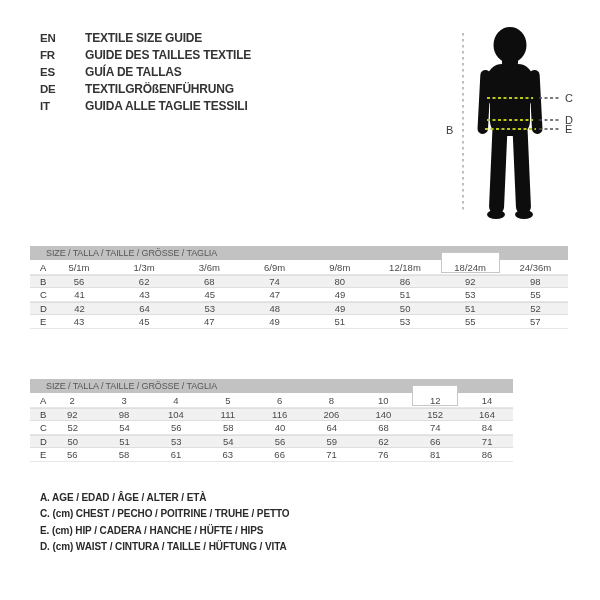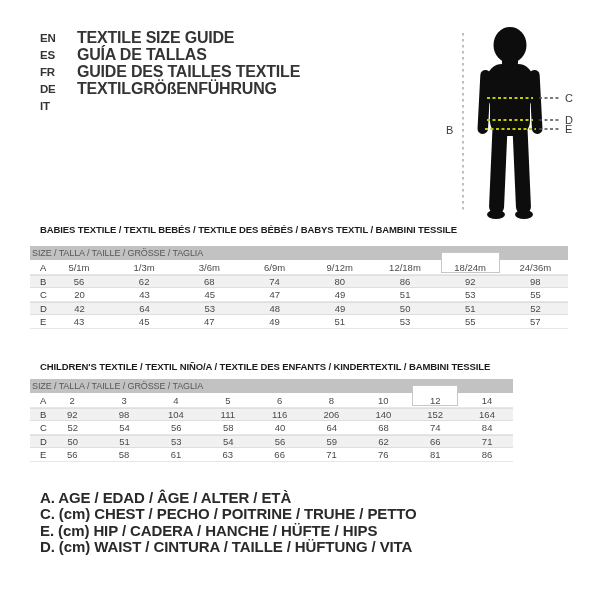--- a/index.html
+++ b/index.html
@@ -2,77 +2,78 @@
 <html><head>
 <meta charset="utf-8">
 <style>
   * { margin:0; padding:0; box-sizing:border-box; }
   html,body { width:600px; height:600px; background:#ffffff; overflow:hidden;
     font-family:"Liberation Sans", sans-serif; }
   .stage { position:relative; width:600px; height:600px; background:#fff; }
 
   
   .langs { position:absolute; left:40px; top:29px; }
-  .lang-row { display:flex; height:17px; align-items:center; }
+  .lang-row { display:flex; height:17px; align-items:center;gap:8px; }
   .lang-code { width:37px; font-weight:700; font-size:11.5px; color:#343434; letter-spacing:-0.2px; }
-  .lang-text { font-weight:700; font-size:16px; color:#343434; letter-spacing:-0.2px; white-space:nowrap; }
+  .lang-text { font-weight:700; font-size:12px; color:#343434; letter-spacing:-0.2px; white-space:nowrap; }
 
   
   .figure { position:absolute; left:440px; top:8px; width:160px; height:215px; }
   .figure svg text { font-family:"Liberation Sans", sans-serif; font-size:11px; fill:#3a3a3a; }
 
   
   .section-title { position:absolute; left:40px; font-size:9.5px; font-weight:700;
     color:#1c1c1c; letter-spacing:-0.1px; white-space:nowrap; }
   .title-babies { top:224px; }
   .title-children { top:361px; }
 
   
   .table-wrap { position:absolute; left:30px; }
   .wrap-babies { top:246px; width:538px; }
   .wrap-children { top:379px; width:483px; }
   .size-bar { height:14px; background:#c2c2c2; display:flex; align-items:center;
-    padding-left:2px; font-size:9px; color:#575757; margin-bottom:1px; letter-spacing:-0.1px; }
+    padding-left:16px; font-size:9px; color:#575757; margin-bottom:1px; letter-spacing:-0.1px; }
   .t-row { display:flex; height:13.5px; align-items:center; border-bottom:1px solid #e7e7e7; position:relative; }
   .t-row.band { background:#f1f1f1; border-top:1px solid #dedede; border-bottom:1px solid #dedede; }
   .t-label { flex:0 0 16px; padding-left:10px; font-size:9.5px; color:#3a3a3a; }
   .t-cell { flex:1; text-align:center; font-size:9.5px; color:#4a4a4a; position:relative; }
   .t-cell .v { position:relative; z-index:1; }
   .t-cell.hl::before { content:''; position:absolute; left:3px; right:3px; top:-10px; bottom:0;
     background:#ffffff; border:1px solid #c6c6c6; z-index:0; }
 
   
   .legend { position:absolute; left:40px; top:489px; }
-  .legend-row { height:16.5px; display:flex; align-items:center; font-size:15px;
+  .legend-row { height:16.5px; display:flex; align-items:center; font-size:10px;
     font-weight:700; color:#2a2a2a; letter-spacing:-0.1px; white-space:nowrap; }
 </style>
 </head>
 <body>
 
 <div class="stage">
 
   <div class="langs">
     <div class="lang-row">
       <span class="lang-code">EN</span>
       <span class="lang-text">TEXTILE SIZE GUIDE</span>
     </div>
     <div class="lang-row">
+      <span class="lang-code">FR</span>
+      <span class="lang-text">GUIDE DES TAILLES TEXTILE</span>
+    </div>
+    <div class="lang-row">
       <span class="lang-code">ES</span>
       <span class="lang-text">GUÍA DE TALLAS</span>
     </div>
     <div class="lang-row">
-      <span class="lang-code">FR</span>
-      <span class="lang-text">GUIDE DES TAILLES TEXTILE</span>
-    </div>
-    <div class="lang-row">
       <span class="lang-code">DE</span>
       <span class="lang-text">TEXTILGRÖßENFÜHRUNG</span>
     </div>
     <div class="lang-row">
       <span class="lang-code">IT</span>
+      <span class="lang-text">GUIDA ALLE TAGLIE TESSILI</span>
     </div>
   </div>
 
   <div class="figure">
     <svg width="160" height="215" viewBox="0 0 160 215">
 
       <line x1="23" y1="25" x2="23" y2="205" stroke="#9b9b9b" stroke-width="1.3" stroke-dasharray="2.5 3.5"></line>
       <text x="6" y="126">B</text>
 
       <g fill="#0d0d0d">
@@ -95,48 +96,47 @@
       <line x1="47" y1="112" x2="93" y2="112" stroke="#bcca00" stroke-width="2.2" stroke-dasharray="3 2.5"></line>
       <line x1="99" y1="112" x2="121" y2="112" stroke="#4f4f4f" stroke-width="1.5" stroke-dasharray="3 2.5"></line>
       <text x="125" y="116">D</text>
 
       <line x1="45" y1="121" x2="96" y2="121" stroke="#bcca00" stroke-width="2.2" stroke-dasharray="3 2.5"></line>
       <line x1="99" y1="121" x2="121" y2="121" stroke="#4f4f4f" stroke-width="1.5" stroke-dasharray="3 2.5"></line>
       <text x="125" y="125">E</text>
     </svg>
   </div>
 
-  <div class="section-title title-babies">BABIES TEXTILE / TEXTIL BEBÉS / TEXTILE DES BÉBÉS / BABYS TEXTIL / BAMBINI TESSILE</div>
   <div class="table-wrap wrap-babies">
     <div class="size-bar">SIZE / TALLA / TAILLE / GRÖSSE / TAGLIA</div>
   <div class="t-row">
         <span class="t-label">A</span>
         <span class="t-cell"><span class="v">5/1m</span></span>
         <span class="t-cell"><span class="v">1/3m</span></span>
         <span class="t-cell"><span class="v">3/6m</span></span>
         <span class="t-cell"><span class="v">6/9m</span></span>
-        <span class="t-cell"><span class="v">9/12m</span></span>
+        <span class="t-cell"><span class="v">9/8m</span></span>
         <span class="t-cell"><span class="v">12/18m</span></span>
         <span class="t-cell hl"><span class="v">18/24m</span></span>
         <span class="t-cell"><span class="v">24/36m</span></span>
       </div>
       <div class="t-row band">
         <span class="t-label">B</span>
         <span class="t-cell"><span class="v">56</span></span>
         <span class="t-cell"><span class="v">62</span></span>
         <span class="t-cell"><span class="v">68</span></span>
         <span class="t-cell"><span class="v">74</span></span>
         <span class="t-cell"><span class="v">80</span></span>
         <span class="t-cell"><span class="v">86</span></span>
         <span class="t-cell"><span class="v">92</span></span>
         <span class="t-cell"><span class="v">98</span></span>
       </div>
       <div class="t-row">
         <span class="t-label">C</span>
-        <span class="t-cell"><span class="v">20</span></span>
+        <span class="t-cell"><span class="v">41</span></span>
         <span class="t-cell"><span class="v">43</span></span>
         <span class="t-cell"><span class="v">45</span></span>
         <span class="t-cell"><span class="v">47</span></span>
         <span class="t-cell"><span class="v">49</span></span>
         <span class="t-cell"><span class="v">51</span></span>
         <span class="t-cell"><span class="v">53</span></span>
         <span class="t-cell"><span class="v">55</span></span>
       </div>
       <div class="t-row band">
         <span class="t-label">D</span>
@@ -155,21 +155,20 @@
         <span class="t-cell"><span class="v">45</span></span>
         <span class="t-cell"><span class="v">47</span></span>
         <span class="t-cell"><span class="v">49</span></span>
         <span class="t-cell"><span class="v">51</span></span>
         <span class="t-cell"><span class="v">53</span></span>
         <span class="t-cell"><span class="v">55</span></span>
         <span class="t-cell"><span class="v">57</span></span>
       </div>
     </div>
 
-  <div class="section-title title-children">CHILDREN'S TEXTILE / TEXTIL NIÑO/A / TEXTILE DES ENFANTS / KINDERTEXTIL / BAMBINI TESSILE</div>
   <div class="table-wrap wrap-children">
     <div class="size-bar">SIZE / TALLA / TAILLE / GRÖSSE / TAGLIA</div>
   <div class="t-row">
         <span class="t-label">A</span>
         <span class="t-cell"><span class="v">2</span></span>
         <span class="t-cell"><span class="v">3</span></span>
         <span class="t-cell"><span class="v">4</span></span>
         <span class="t-cell"><span class="v">5</span></span>
         <span class="t-cell"><span class="v">6</span></span>
         <span class="t-cell"><span class="v">8</span></span>

